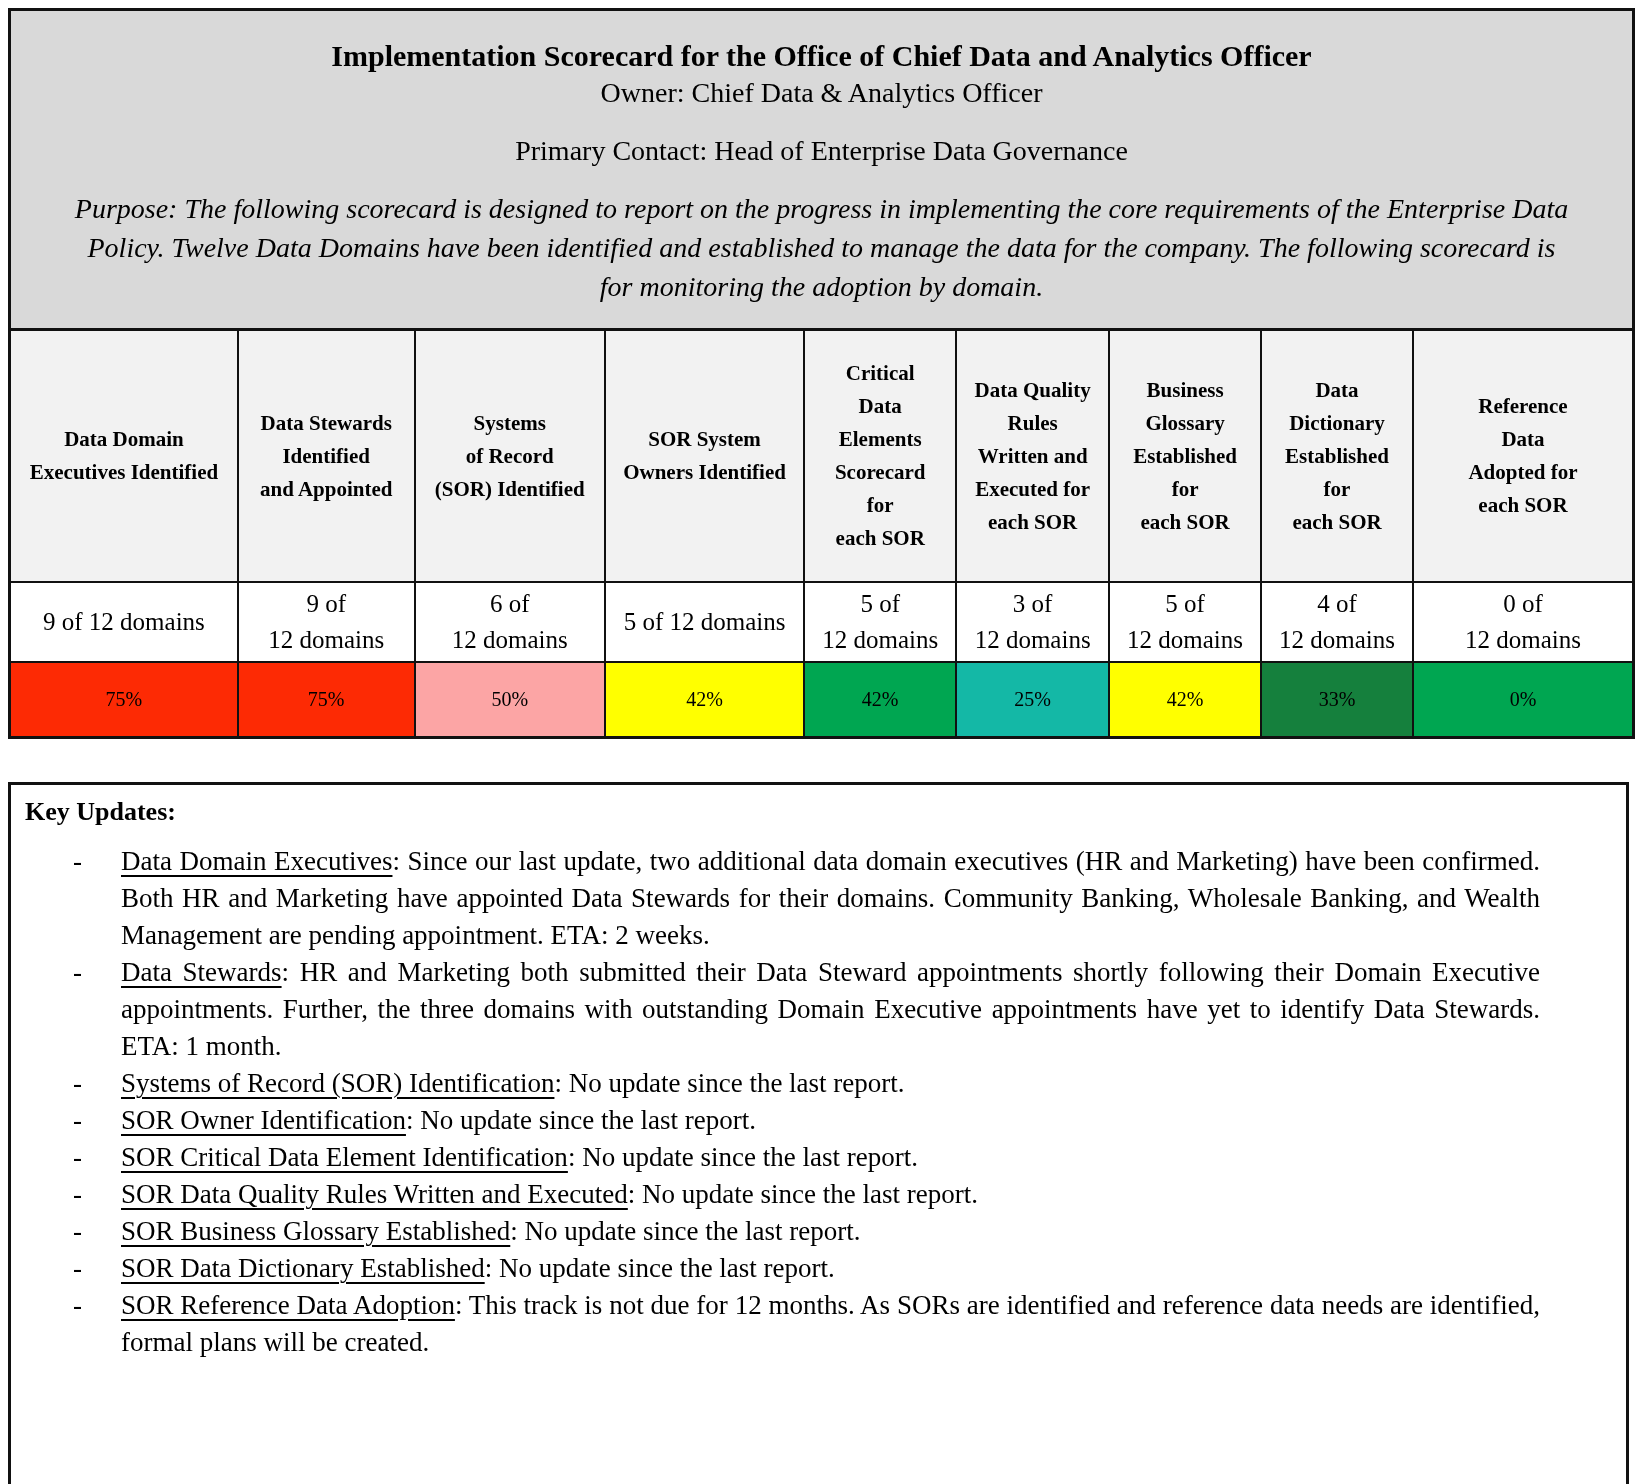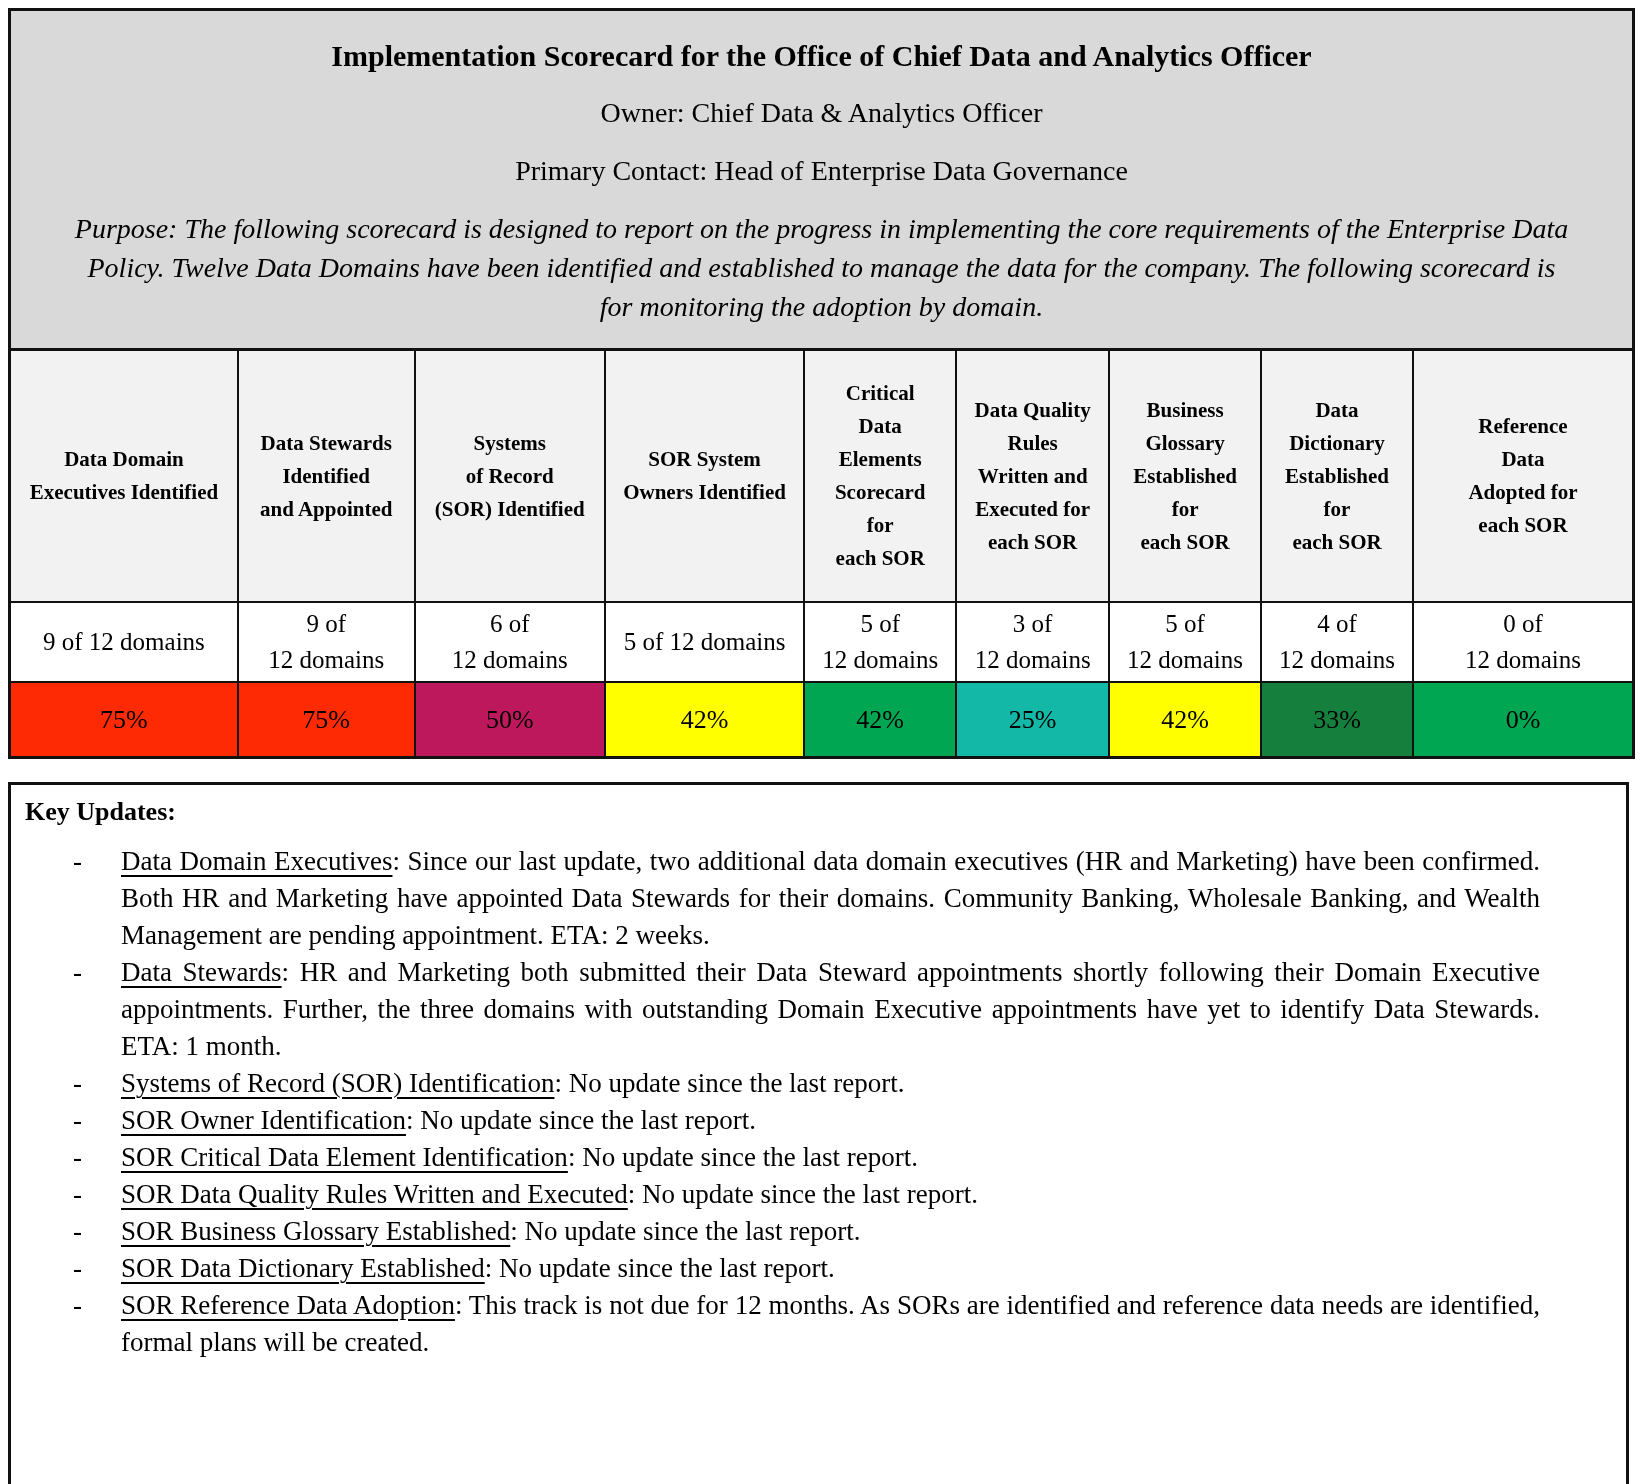--- a/index.html
+++ b/index.html
@@ -15,41 +15,41 @@
   .board{
     position:absolute;left:8px;top:8px;width:1621px;
     border:3px solid #111;
   }
   .intro{
     background:#d9d9d9;
     border-bottom:3px solid #111;
     text-align:center;
     padding:26px 60px 22px 60px;
   }
-  .intro-title{font-size:30px;font-weight:bold;line-height:38px;margin-bottom:20px;}
+  .intro-title{font-size:30px;font-weight:bold;line-height:38px;}
   .intro-owner{font-size:28px;line-height:36px;margin-bottom:22px;}
   .intro-contact{font-size:28px;line-height:36px;margin-bottom:20px;}
   .intro-purpose{font-size:28px;line-height:39px;font-style:italic;}
   .grid{
     display:grid;
     grid-template-columns:229fr 177fr 191fr 200fr 152fr 153fr 152fr 152fr 221fr;
     grid-template-rows:250px 78px 73px;
     gap:2px;
     background:#111;
   }
   .cell{
     display:flex;align-items:center;justify-content:center;
     text-align:center;
     white-space:pre-line;
     padding:2px 4px;
     box-sizing:border-box;
   }
   .h-cell{background:#f2f2f2;font-weight:bold;font-size:21px;line-height:33px;}
   .v-cell{background:#ffffff;font-size:25px;line-height:36px;}
-  .p-cell{font-size:26px;text-align:right;}
+  .p-cell{font-size:20px;text-align:right;}
   
   .updates{
     position:absolute;left:8px;top:782px;width:1621px;height:784px;
     border:3px solid #111;
     box-sizing:border-box;
     background:#ffffff;
   }
   .updates-heading{
     font-size:26px;font-weight:bold;
     padding:12px 0 0 14px;
@@ -131,21 +131,21 @@
         <div class="cell v-cell">3 of
 12 domains</div>
         <div class="cell v-cell">5 of
 12 domains</div>
         <div class="cell v-cell">4 of
 12 domains</div>
         <div class="cell v-cell">0 of
 12 domains</div>
         <div class="cell p-cell" style="background: rgb(253, 42, 4);">75%</div>
         <div class="cell p-cell" style="background: rgb(253, 42, 4);">75%</div>
-        <div class="cell p-cell" style="background: #be185d;">50%</div>
+        <div class="cell p-cell" style="background: #fca5a5;">50%</div>
         <div class="cell p-cell" style="background: rgb(255, 255, 0);">42%</div>
         <div class="cell p-cell" style="background: rgb(0, 166, 81);">42%</div>
         <div class="cell p-cell" style="background: #14b8a6;">25%</div>
         <div class="cell p-cell" style="background: rgb(255, 255, 0);">42%</div>
         <div class="cell p-cell" style="background: #15803d;">33%</div>
         <div class="cell p-cell" style="background: rgb(0, 166, 81);">0%</div>
       </div>
   </div>
 
   <div class="updates">

